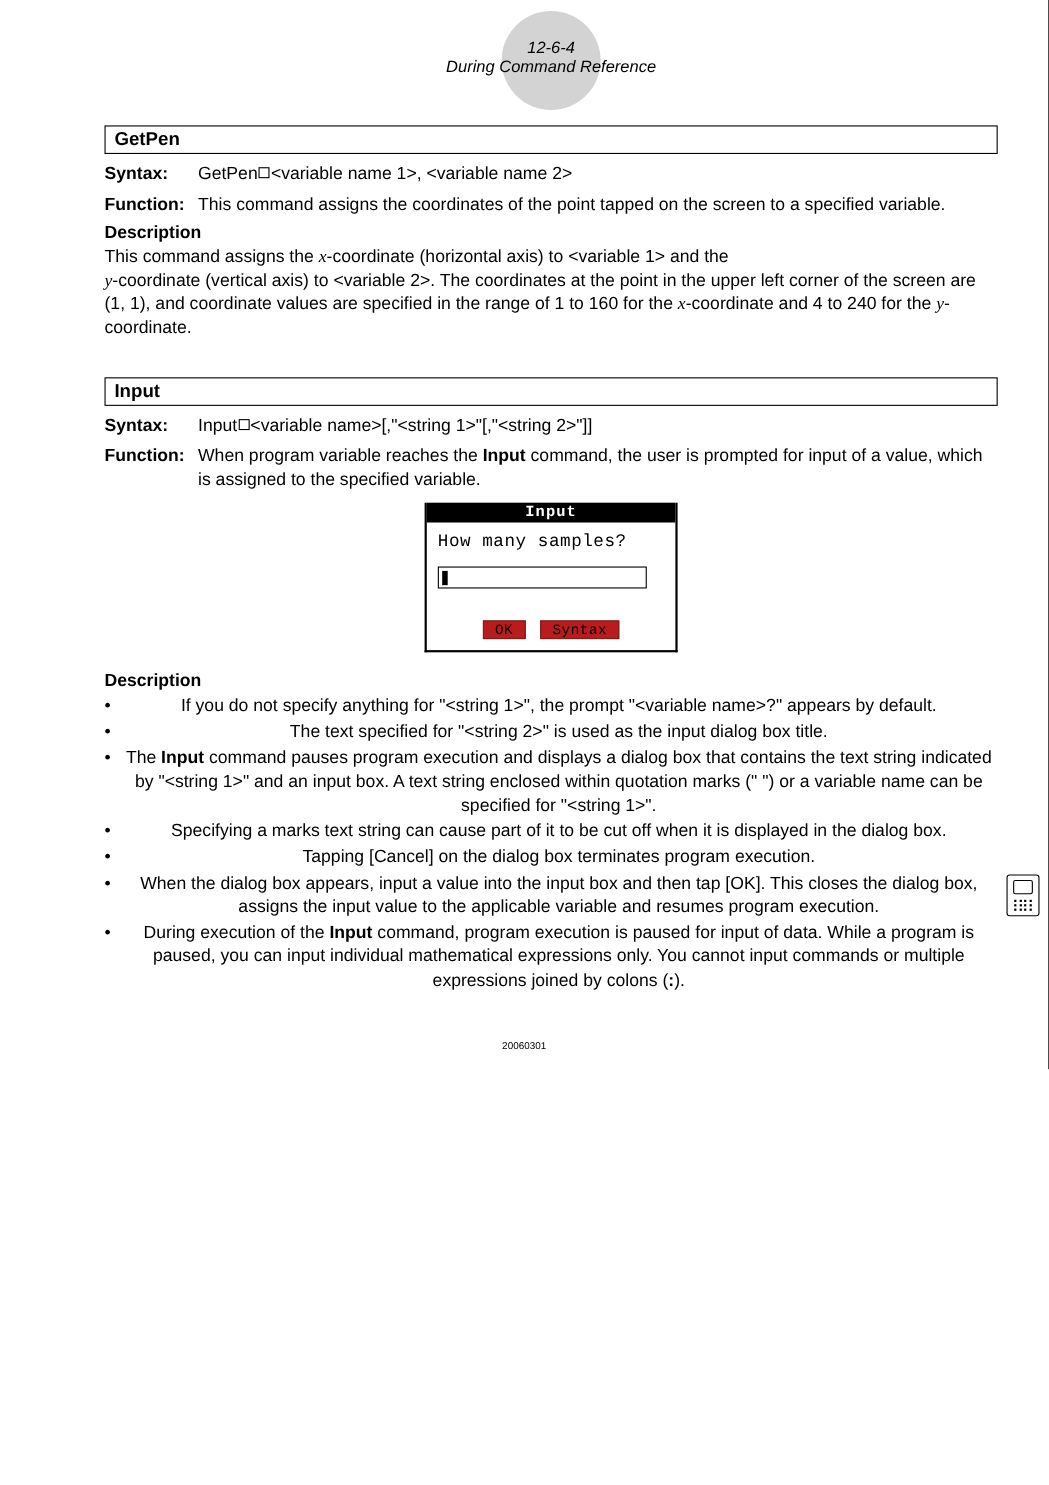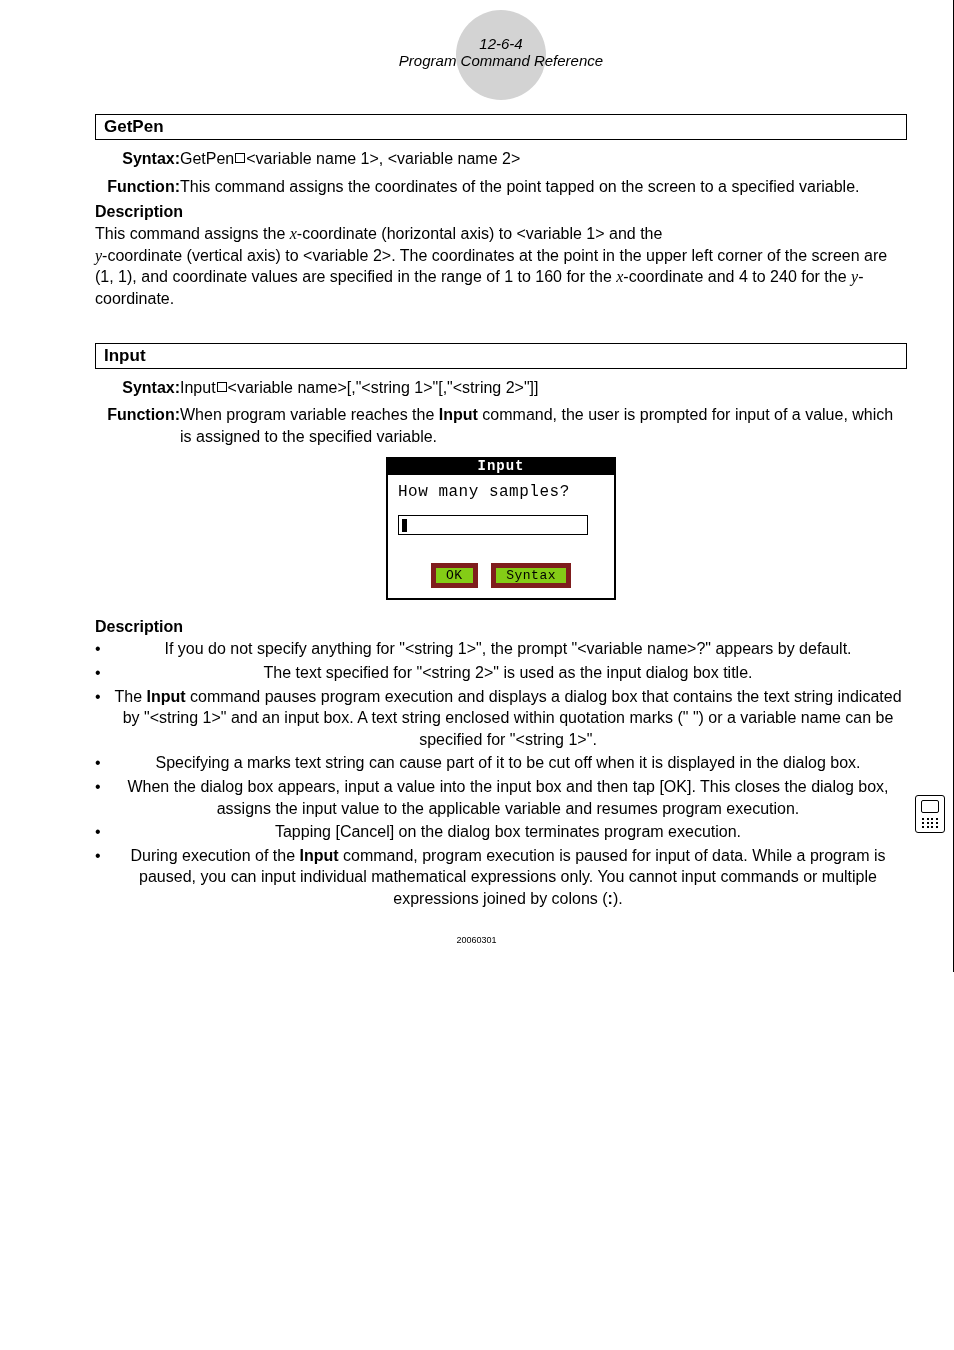--- a/index.html
+++ b/index.html
@@ -55,21 +55,20 @@
   .section-box .title { font-weight: bold; font-size: 17px; }
   .row {
     display: flex;
     margin-bottom: 6px;
     line-height: 1.35;
   }
   .label {
     font-weight: bold;
     width: 85px;
     flex-shrink: 0;
-    text-align: right;
   }
   .content { flex: 1; }
   .desc-heading {
     font-weight: bold;
     margin-top: 4px;
     margin-bottom: 2px;
   }
   .desc-text { line-height: 1.35; margin-bottom: 33px; }
   .italic-var { font-style: italic; font-family: 'Times New Roman', serif; }
   .bold-inline { font-weight: bold; }
@@ -102,46 +101,46 @@
     margin-bottom: 28px;
     padding-left: 3px;
     font-size: 13px;
     display: flex;
     align-items: center;
   }
   .dialog-cursor { display: inline-block; width: 5px; height: 13px; background: #000; }
   .dialog-buttons { text-align: center; }
   .dialog-btn {
     display: inline-block;
-    border: 5px solid #7f1d1d;
+    border: 1px solid #7f1d1d;
     font-size: 13px;
     padding: 0 10px;
     margin: 0 2px;
-    background: #84cc16;
+    background: #b91c1c;
     letter-spacing: 0.5px;
   }
   ul.bullets {
     list-style: none;
     padding-left: 0;
   }
   ul.bullets li {
     position: relative;
     padding-left: 14px;
     line-height: 1.35;
     margin-bottom: 2px;
     text-align: center;
   }
   ul.bullets li::before {
     content: "•";
     position: absolute;
     left: 0;
   }
   .footer-num {
     position: absolute;
-    bottom: 27px;
+    bottom: 16px;
     left: 50%;
     transform: translateX(-50%);
     font-size: 9px;
   }
   .side-icon {
     position: absolute;
     right: 8px;
     top: 795px;
     width: 30px;
     height: 38px;
@@ -165,21 +164,21 @@
   }
   .side-icon .dots span { background: #000; width: 2px; height: 2px; margin: auto; }
 </style>
 </head>
 <body>
 
 <div class="page">
   <div class="header-area">
     <div class="circle-bg"></div>
     <div class="header-num">12-6-4</div>
-    <div class="header-title">Program Command Reference</div>
+    <div class="header-title">During Command Reference</div>
   </div>
 
   <div class="section-box">
     <span class="title">GetPen</span>
   </div>
 
   <div class="row">
     <div class="label">Syntax:</div>
     <div class="content">GetPen<span class="square"></span>&lt;variable name 1&gt;, &lt;variable name 2&gt;</div>
   </div>
@@ -226,22 +225,22 @@
       </div>
     </div>
   </div>
 
   <div class="desc-heading">Description</div>
   <ul class="bullets">
     <li>If you do not specify anything for "&lt;string 1&gt;", the prompt "&lt;variable name&gt;?" appears by default.</li>
     <li>The text specified for "&lt;string 2&gt;" is used as the input dialog box title.</li>
     <li><span>The </span><span class="bold-inline">Input</span><span> command pauses program execution and displays a dialog box that contains the text string indicated by "&lt;string 1&gt;" and an input box. A text string enclosed within quotation marks (" ") or a variable name can be specified for "&lt;string 1&gt;".</span></li>
     <li>Specifying a marks text string can cause part of it to be cut off when it is displayed in the dialog box.</li>
+    <li>Tapping [Cancel] on the dialog box terminates program execution.</li>
     <li>When the dialog box appears, input a value into the input box and then tap [OK]. This closes the dialog box, assigns the input value to the applicable variable and resumes program execution.</li>
-    <li>Tapping [Cancel] on the dialog box terminates program execution.</li>
     <li><span>During execution of the </span><span class="bold-inline">Input</span><span> command, program execution is paused for input of data. While a program is paused, you can input individual mathematical expressions only. You cannot input commands or multiple expressions joined by colons (</span><span class="bold-inline">:</span><span>).</span></li>
   </ul>
 
   <div class="footer-num">20060301</div>
 
   <div class="side-icon">
     <div class="screen"></div>
     <div class="dots">
       <span></span>
         <span></span>

